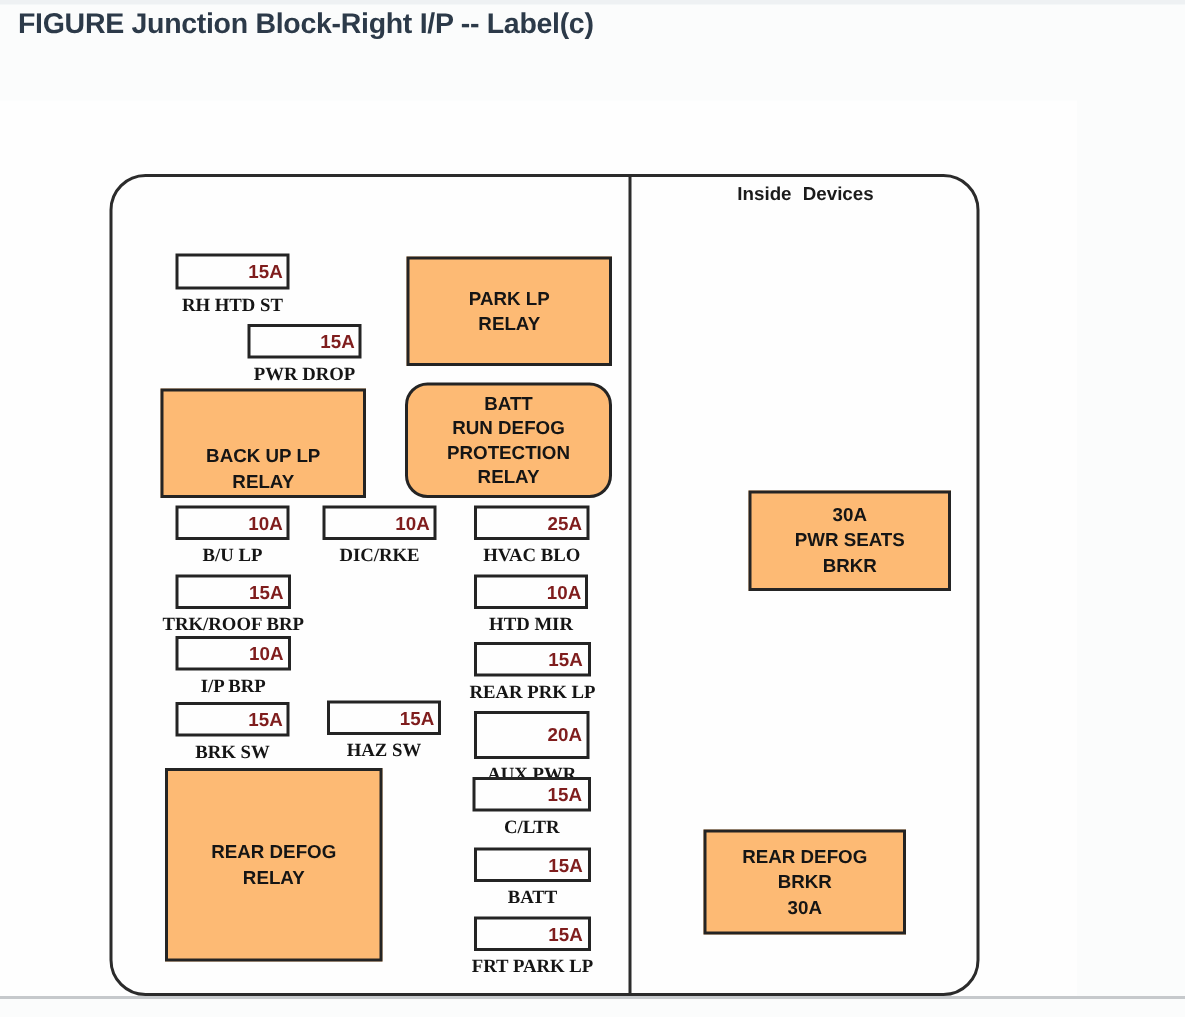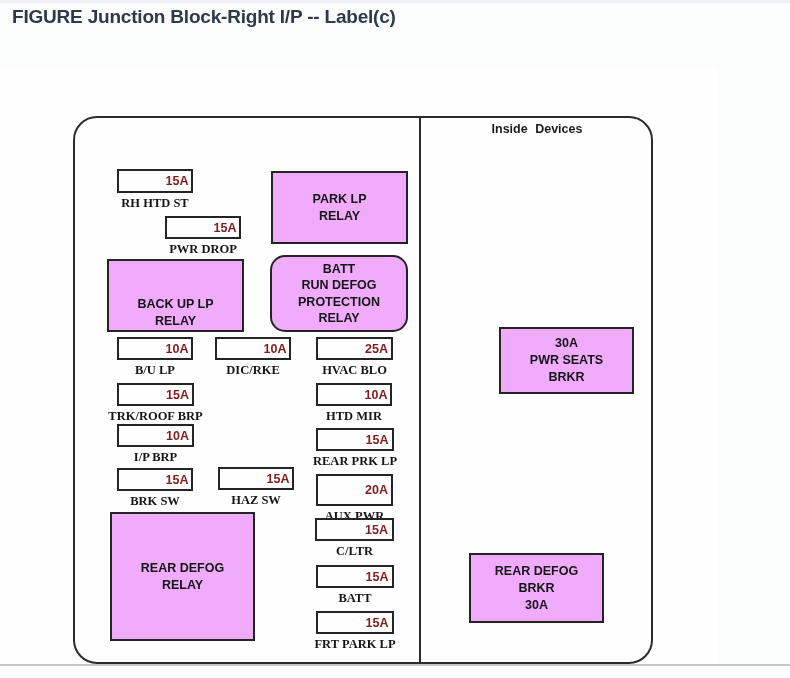--- a/index.html
+++ b/index.html
@@ -51,21 +51,21 @@
   }
   .fuse-label{
     position:absolute;top:100%;margin-top:3px;left:50%;
     transform:translateX(-50%);
     white-space:nowrap;text-align:center;
     font-size:12.5px;font-weight:bold;color:#151515;font-family:Liberation Serif, serif;
   }
   
   .relay{
     position:absolute;box-sizing:border-box;
-    border:2px solid #242424;background:#f0abfc;
+    border:2px solid #242424;background:#fdba74;
     display:flex;flex-direction:column;align-items:center;justify-content:center;
     font-size:12.5px;font-weight:bold;color:#151515;
     line-height:17px;text-align:center;
   }
 </style>
 </head>
 <body>
 
 <div id="screen">
 

